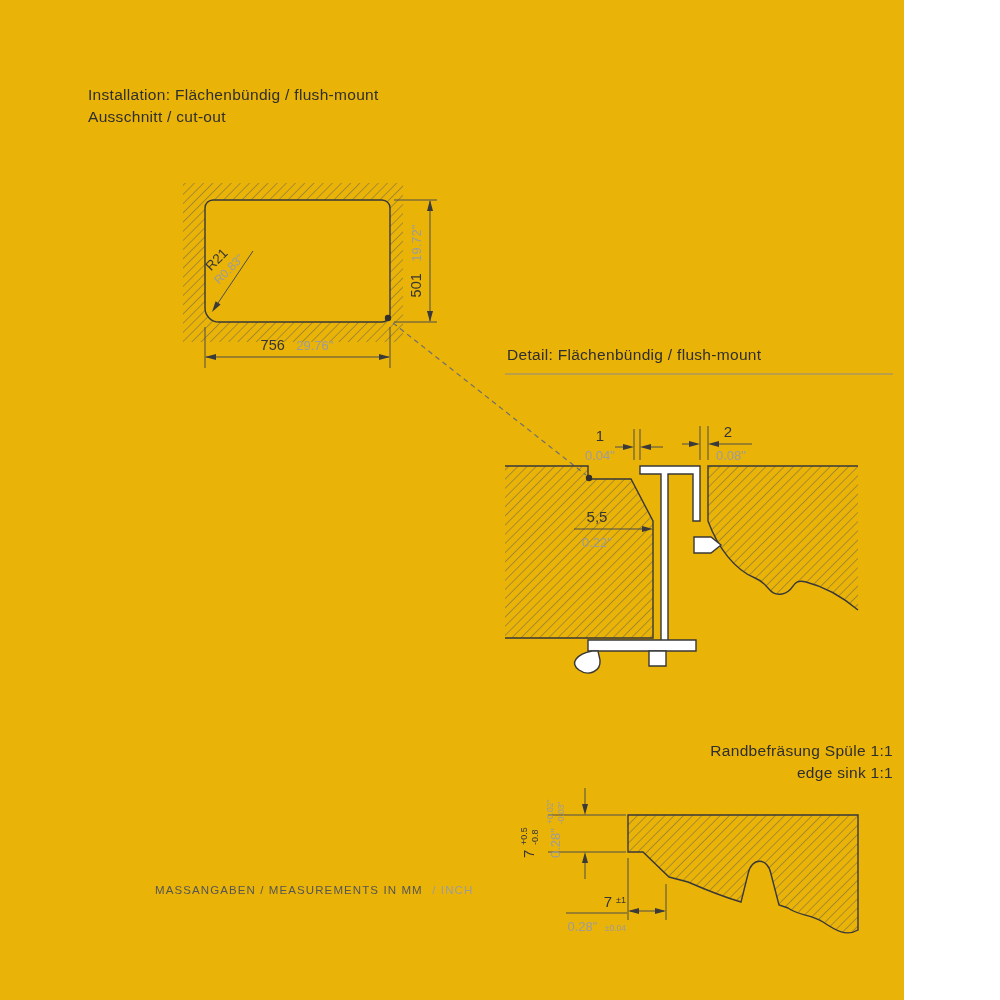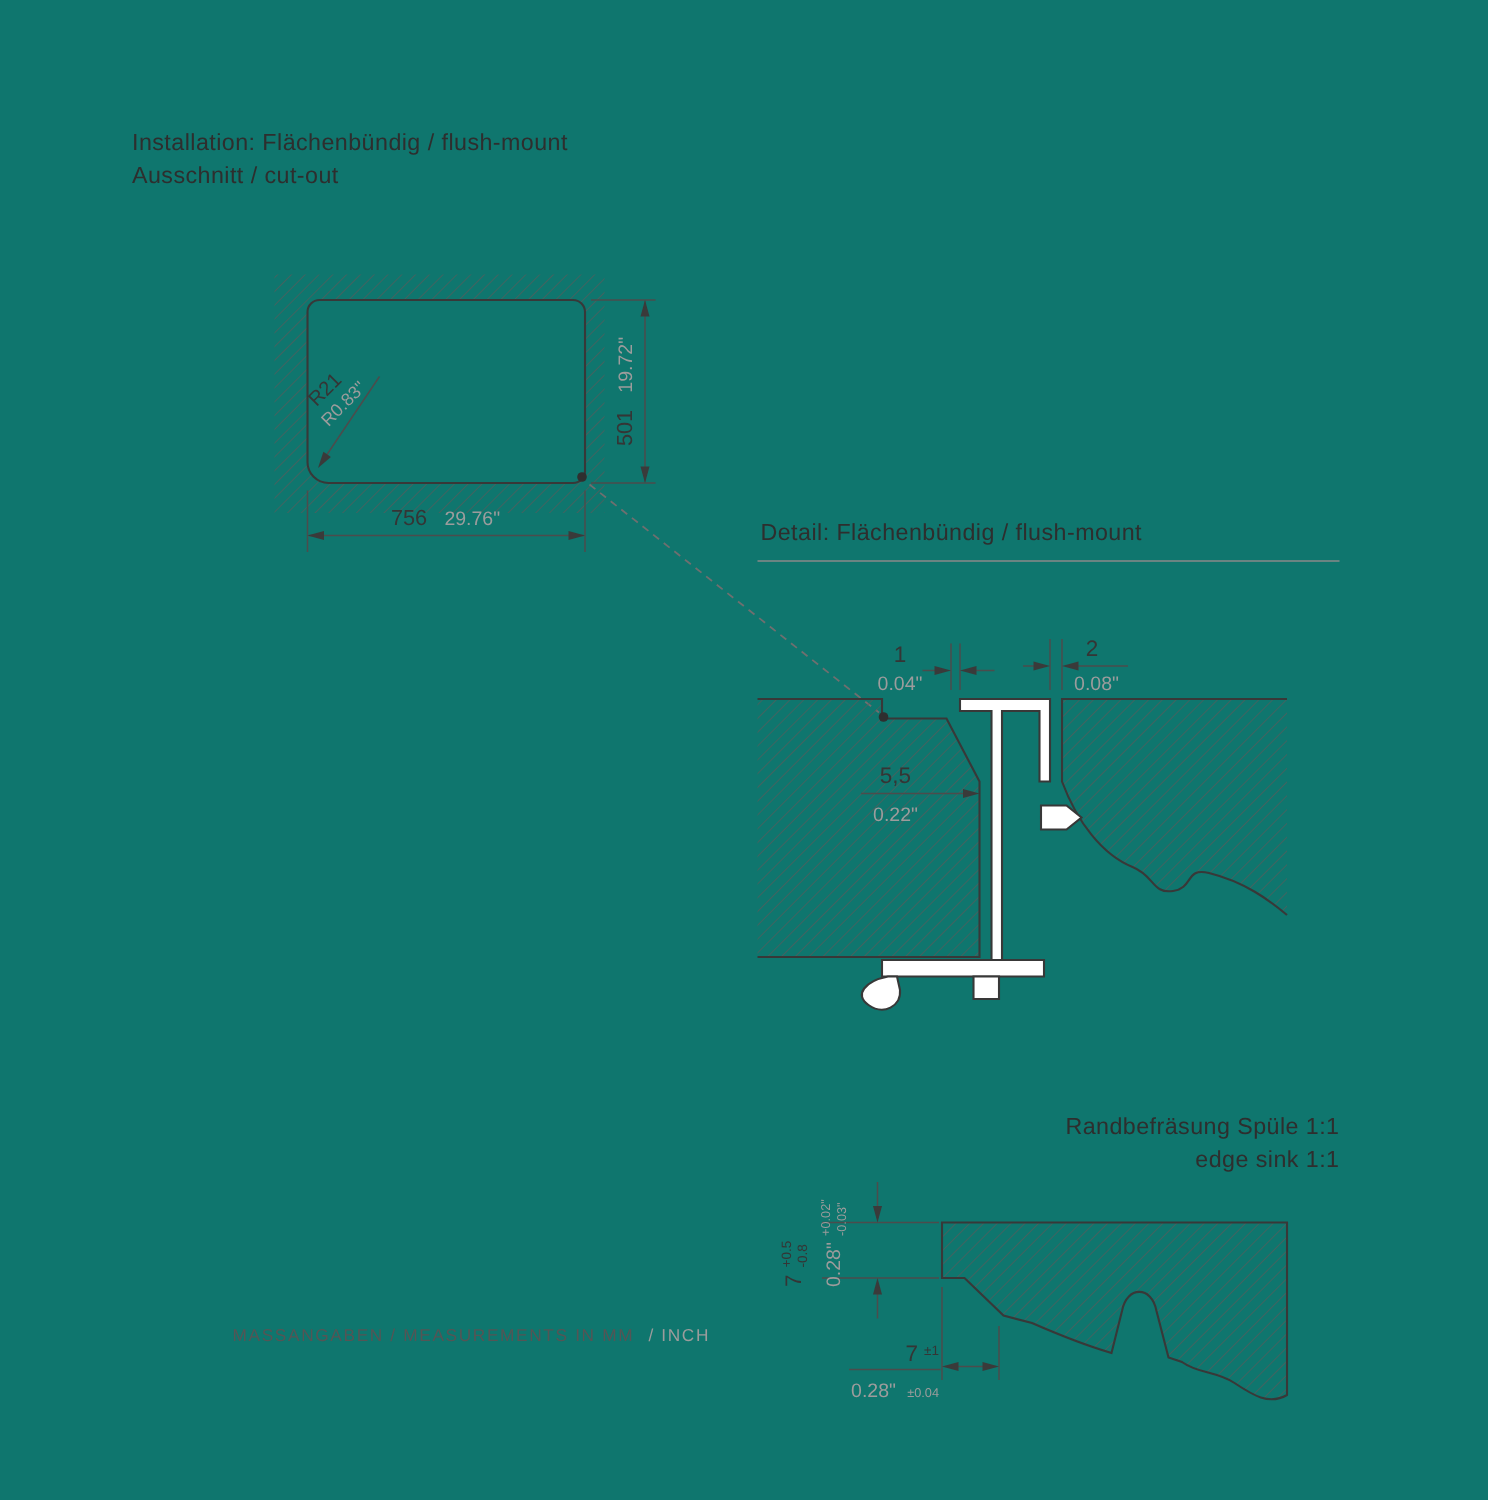--- a/index.html
+++ b/index.html
@@ -1,16 +1,16 @@
 <!DOCTYPE html>
 <html><head>
 <meta charset="utf-8">
 <style>
   html,body{margin:0;padding:0;background:#ffffff;}
-  .page{position:relative;width:992px;height:1000px;background:#0f766e;overflow:hidden;}
+  .page{position:relative;width:904px;height:1000px;background:#eab308;overflow:hidden;}
   svg text{font-family:"Liberation Sans", sans-serif;}
   .h-title{font-size:15.5px;fill:#2e2e2e;letter-spacing:.3px;}
   .mm15{font-size:15px;fill:#353535;}
   .mm14{font-size:14.5px;fill:#353535;}
   .mm13{font-size:13.5px;fill:#353535;}
   .inch13{font-size:13px;fill:#9c9c9c;}
   .inch12{font-size:12px;fill:#9c9c9c;}
   .tol9{font-size:9px;fill:#353535;}
   .tolg8{font-size:8.5px;fill:#9c9c9c;}
   .foot1{font-size:11.5px;fill:#555555;letter-spacing:1.1px;}

